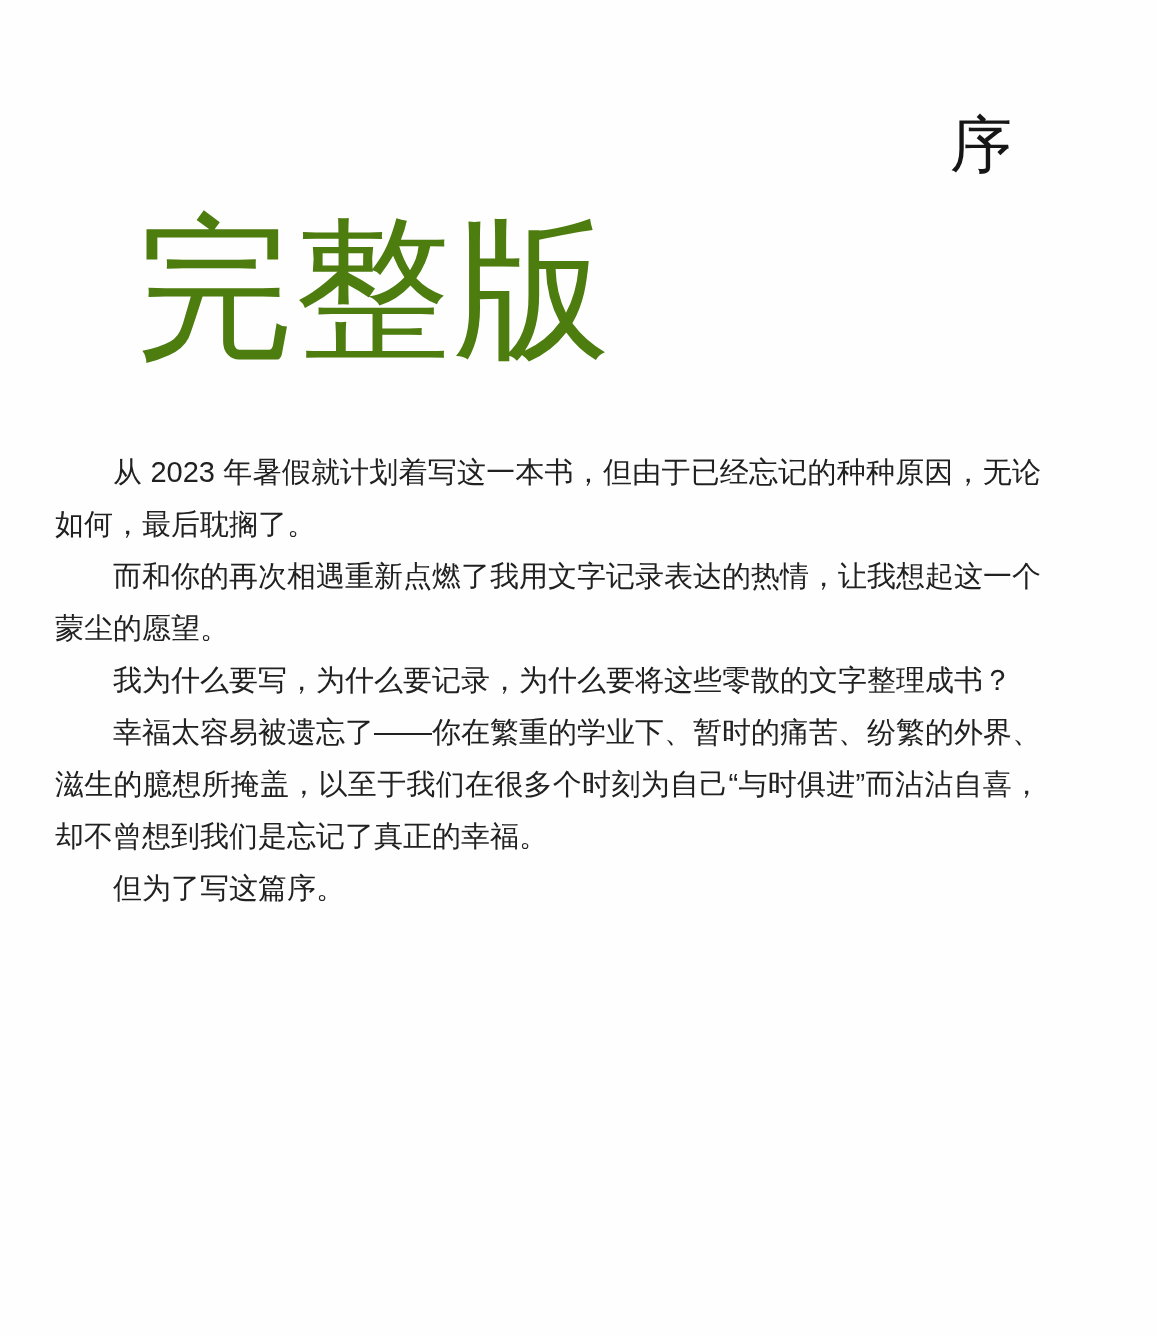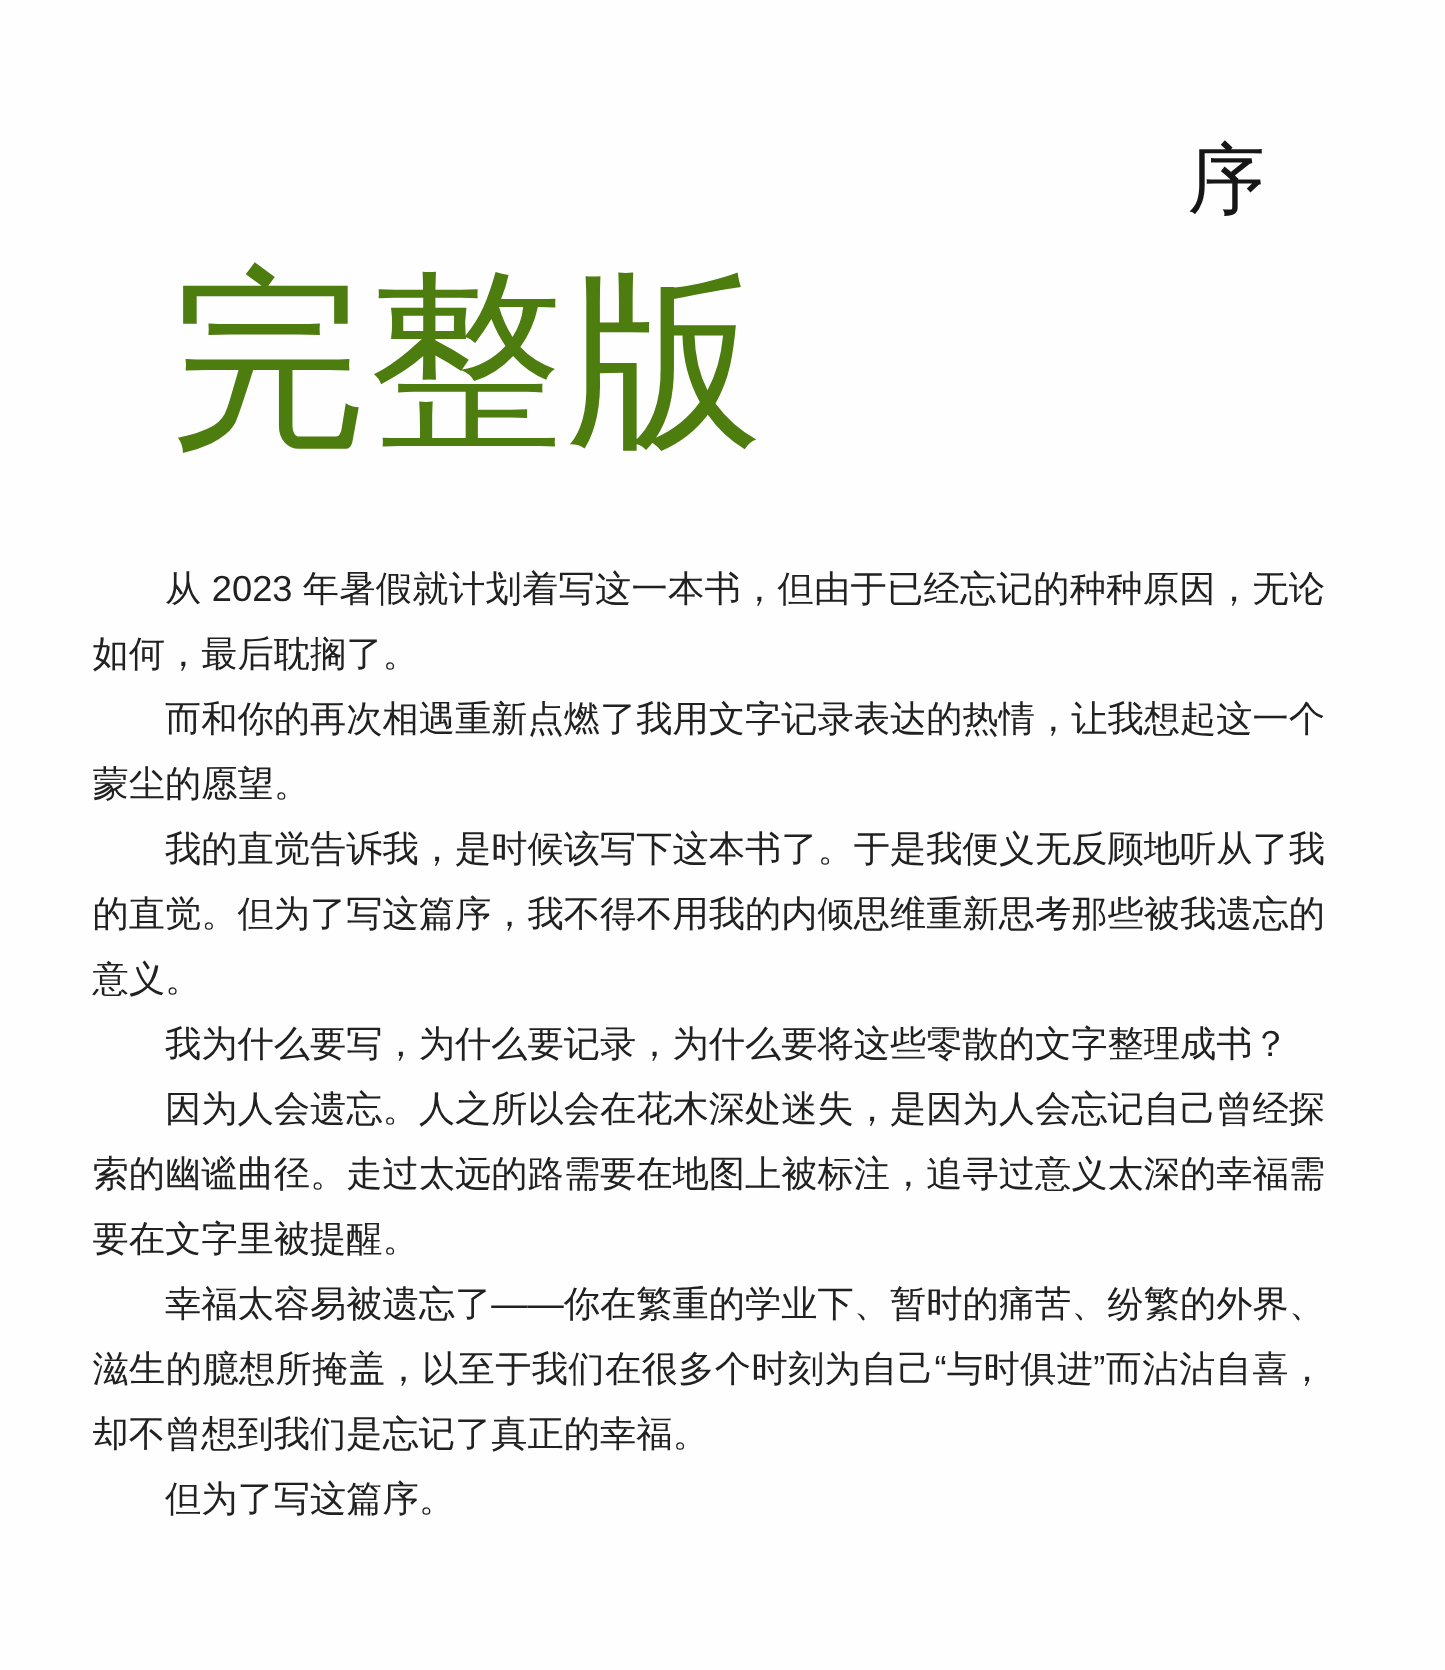--- a/index.html
+++ b/index.html
@@ -39,39 +39,36 @@
   .body-text {
     position: absolute;
     left: 55px;
     top: 446px;
     width: 986px;
     font-size: 29px;
     line-height: 52px;
     color: #212121;
     text-align: justify;
     text-justify: inter-ideograph;
-    margin-left: 19px;
   }
   .body-text p {
     margin: 0;
     text-indent: 2em;
   }
 </style>
 </head>
 <body>
 
 <div class="page">
 
   <div class="preface-title">序</div>
 
   <div class="watermark" style="color: #4d7c0f;">完整版</div>
 
   <div class="body-text">
     <p>从 2023 年暑假就计划着写这一本书，但由于已经忘记的种种原因，无论如何，最后耽搁了。</p>
     <p>而和你的再次相遇重新点燃了我用文字记录表达的热情，让我想起这一个蒙尘的愿望。</p>
-    <p>我的直觉告诉我，是时候该写下这本书了。于是我便义无反顾地听从了我的直觉。但为了写这篇序，我不得不用我的内倾思维重新思考那些被我遗忘的意义。</p>
     <p>我为什么要写，为什么要记录，为什么要将这些零散的文字整理成书？</p>
-    <p>因为人会遗忘。人之所以会在花木深处迷失，是因为人会忘记自己曾经探索的幽谧曲径。走过太远的路需要在地图上被标注，追寻过意义太深的幸福需要在文字里被提醒。</p>
     <p>幸福太容易被遗忘了——你在繁重的学业下、暂时的痛苦、纷繁的外界、滋生的臆想所掩盖，以至于我们在很多个时刻为自己“与时俱进”而沾沾自喜，却不曾想到我们是忘记了真正的幸福。</p>
     <p>但为了写这篇序。</p>
   </div>
 
 </div>
 
 </body></html>

